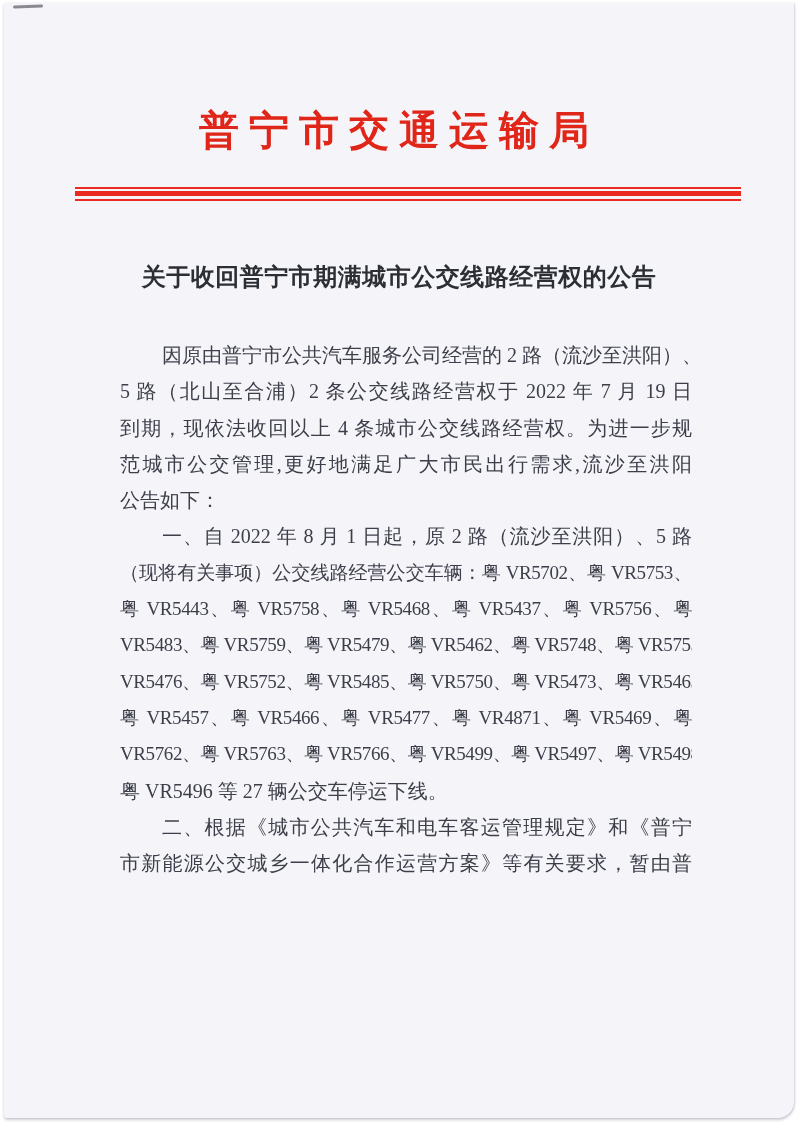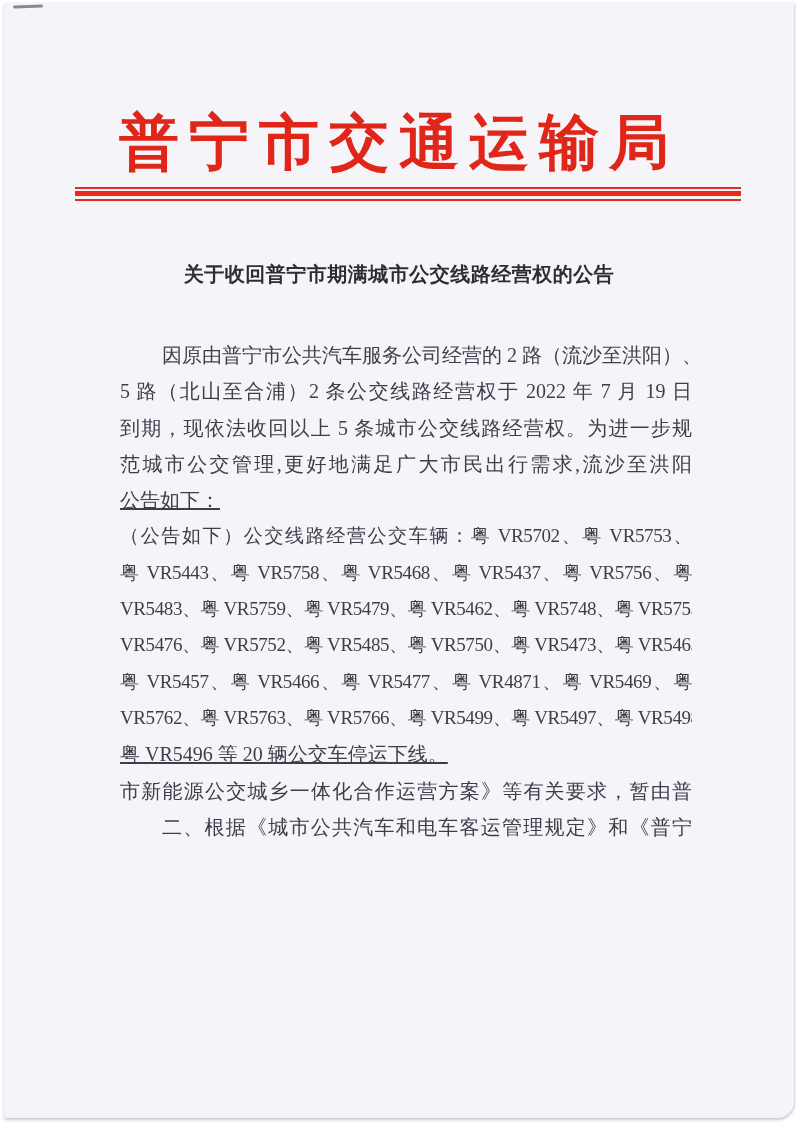--- a/index.html
+++ b/index.html
@@ -33,42 +33,42 @@
     background:#50505a;
     opacity:.65;
     transform:rotate(-2deg);
     border-radius:2px;
   }
   .agency{
     position:absolute;
     top:100px;left:0;
     width:100%;
     text-align:center;
-    font-size:60px;
+    font-size:40px;
     font-weight:bold;
     letter-spacing:10px;
     color:var(--header-red);
     white-space:nowrap;
   }
   .rule{
     position:absolute;
     top:184px;left:71px;
     width:666px;
   }
   .rule .thin-top{height:2px;background:var(--rule-red);}
   .rule .gap-a{height:2px;}
   .rule .thick{height:5px;background:var(--rule-red);}
   .rule .gap-b{height:3px;}
   .rule .thin-bottom{height:2px;background:var(--rule-red);}
   .doc-title{
     position:absolute;
     top:258px;left:0;
     width:100%;
     text-align:center;
-    font-size:20px;
+    font-size:24px;
     font-weight:bold;
     letter-spacing:0.5px;
     color:var(--title-ink);
     white-space:nowrap;
   }
   .body-block{
     position:absolute;
     top:334px;left:116px;
     width:572px;
     color:var(--ink);
@@ -76,21 +76,21 @@
   .line{
     height:36.3px;
     line-height:36.3px;
     font-size:20px;
     text-align:justify;
     text-align-last:justify;
     overflow:hidden;
     white-space:nowrap;
   }
   .line.indent{text-indent:42px;}
-  .line.para-end{text-align-last:left;text-decoration:underline;}
+  .line.para-end{text-align-last:left;}
   .line.dense{font-size:19px;letter-spacing:-0.4px;}
 </style>
 </head>
 <body>
 
 <div class="paper">
 
   <div class="scan-mark"></div>
 
   <div class="agency">普宁市交通运输局</div>
@@ -101,27 +101,28 @@
     <div class="thick"></div>
     <div class="gap-b"></div>
     <div class="thin-bottom"></div>
   </div>
 
   <div class="doc-title">关于收回普宁市期满城市公交线路经营权的公告</div>
 
   <div class="body-block">
     <div class="line indent">因原由普宁市公共汽车服务公司经营的 2 路（流沙至洪阳）、</div>
     <div class="line">5 路（北山至合浦）2 条公交线路经营权于 2022 年 7 月 19 日</div>
-    <div class="line">到期，现依法收回以上 5 条城市公交线路经营权。为进一步规</div>
+    <div class="line">到期，现依法收回以上 4 条城市公交线路经营权。为进一步规</div>
     <div class="line">范城市公交管理,更好地满足广大市民出行需求,流沙至洪阳</div>
     <div class="line para-end">公告如下：</div>
-    <div class="line dense">（公告如下）公交线路经营公交车辆：粤 VR5702、粤 VR5753、</div>
+    <div class="line indent">一、自 2022 年 8 月 1 日起，原 2 路（流沙至洪阳）、5 路</div>
+    <div class="line dense">（现将有关事项）公交线路经营公交车辆：粤 VR5702、粤 VR5753、</div>
     <div class="line dense">粤 VR5443、粤 VR5758、粤 VR5468、粤 VR5437、粤 VR5756、粤</div>
     <div class="line dense">VR5483、粤 VR5759、粤 VR5479、粤 VR5462、粤 VR5748、粤 VR5755、</div>
     <div class="line dense">VR5476、粤 VR5752、粤 VR5485、粤 VR5750、粤 VR5473、粤 VR5465、</div>
     <div class="line dense">粤 VR5457、粤 VR5466、粤 VR5477、粤 VR4871、粤 VR5469、粤</div>
     <div class="line dense">VR5762、粤 VR5763、粤 VR5766、粤 VR5499、粤 VR5497、粤 VR5498、</div>
-    <div class="line para-end">粤 VR5496 等 20 辆公交车停运下线。</div>
+    <div class="line para-end">粤 VR5496 等 27 辆公交车停运下线。</div>
+    <div class="line indent">二、根据《城市公共汽车和电车客运管理规定》和《普宁</div>
     <div class="line">市新能源公交城乡一体化合作运营方案》等有关要求，暂由普</div>
-    <div class="line indent">二、根据《城市公共汽车和电车客运管理规定》和《普宁</div>
   </div>
 
 </div>
 
 </body></html>

